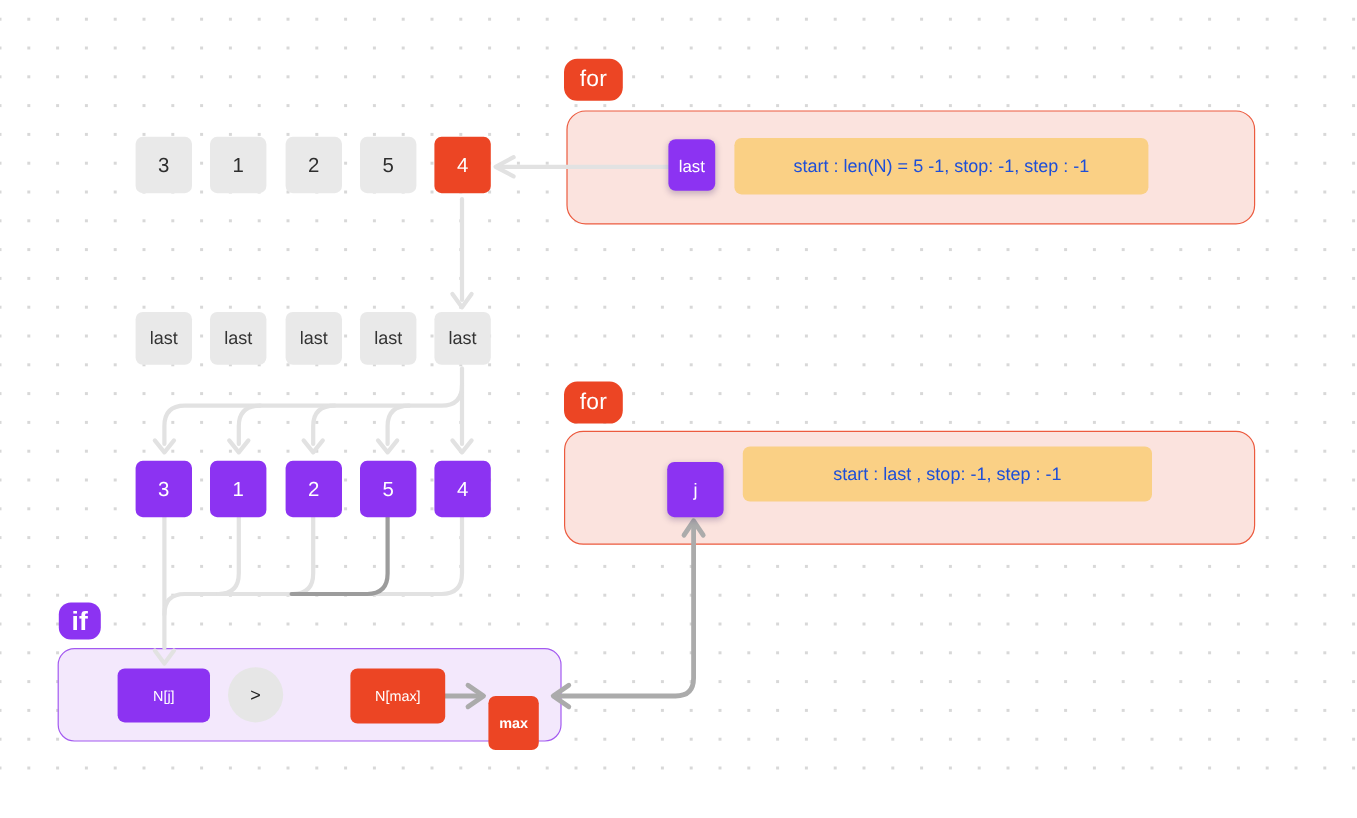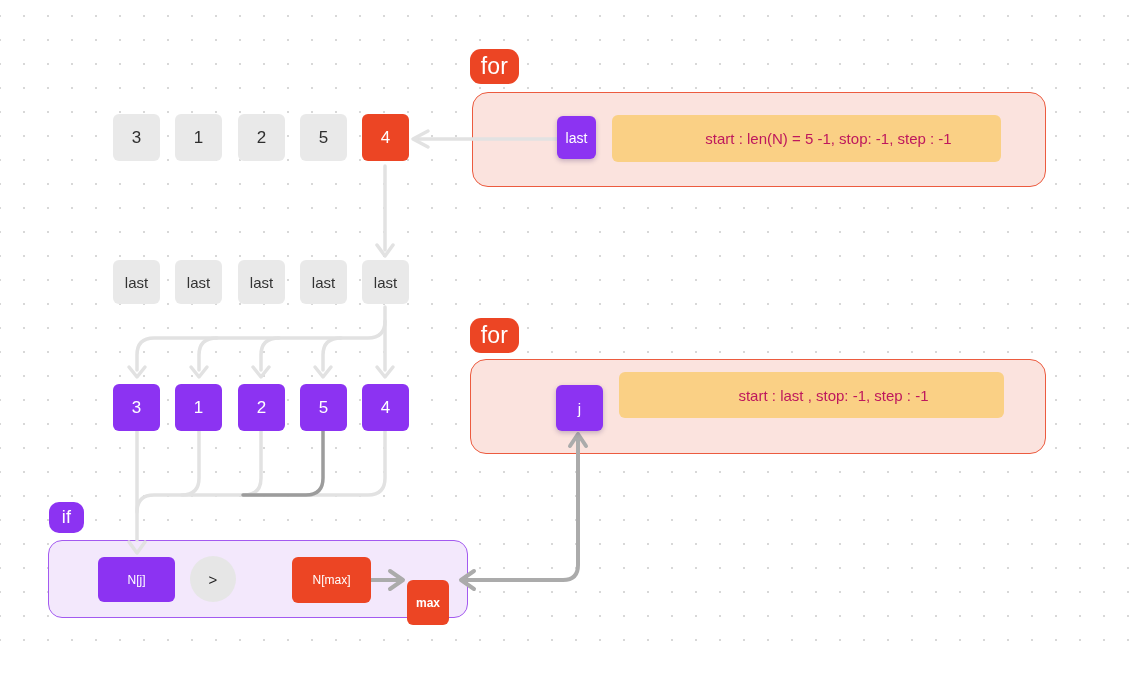--- a/index.html
+++ b/index.html
@@ -25,46 +25,46 @@
     border-radius:6px;font-size:17px;z-index:3;
   }
   .row-top .cell{top:114px;height:47px;background:var(--grayBox);color:#2e2e2e;}
   .row-top .cell.hot{background:var(--red);color:#fff;}
   .row-last .cell{top:260px;height:44px;background:var(--grayBox);color:#333;font-size:15px;}
   .row-sorted .cell{top:384px;height:47px;background:var(--purple);color:#fff;}
   .c0{left:113px;}.c1{left:175px;}.c2{left:238px;}.c3{left:300px;}.c4{left:362px;}
 
   .badge{
     position:absolute;z-index:3;color:#fff;display:flex;align-items:center;justify-content:center;
-    border-radius:11px;font-size:23px;font-weight:500;letter-spacing:.2px;
+    border-radius:11px;font-size:19px;font-weight:500;letter-spacing:.2px;
   }
   .badge.red{background:var(--red);}
   .badge.purple{background:var(--purple);}
   .badge-for1{left:470px;top:49px;width:49px;height:35px;}
   .badge-for2{left:470px;top:318px;width:49px;height:35px;}
-  .badge-if{left:49px;top:502px;width:35px;height:31px;font-size:18px;border-radius:10px;}
+  .badge-if{left:49px;top:502px;width:35px;height:31px;font-size:22px;border-radius:10px;font-weight:bold;}
 
   .panel{position:absolute;z-index:1;border:1.5px solid;box-sizing:border-box;}
   .panel.pink{background:var(--pinkFill);border-color:var(--pinkBorder);border-radius:16px;}
   .panel.lavender{background:var(--lavenderFill);border-color:var(--purpleBorder);border-radius:14px;}
   .panel-loop1{left:472px;top:92px;width:574px;height:95px;}
   .panel-loop2{left:470px;top:359px;width:576px;height:95px;}
   .panel-if{left:48px;top:540px;width:420px;height:78px;}
 
   .var-chip{
     position:absolute;z-index:3;background:var(--purple);color:#fff;border-radius:6px;
     display:flex;align-items:center;justify-content:center;font-size:15px;
     box-shadow:0 2px 5px rgba(40,10,90,.25);
   }
   .chip-last{left:557px;top:116px;width:39px;height:43px;font-size:14px;}
   .chip-j{left:556px;top:385px;width:47px;height:46px;}
 
   .range-chip{
-    position:absolute;z-index:3;background:var(--yellow);border-radius:6px;color:#be185d;
-    display:flex;align-items:center;justify-content:center;font-size:15px;padding-left:44px;
+    position:absolute;z-index:3;background:var(--yellow);border-radius:6px;color:#1d4ed8;
+    display:flex;align-items:center;justify-content:center;font-size:15px;
   }
   .range1{left:612px;top:115px;width:345px;height:47px;}
   .range2{left:619px;top:372px;width:341px;height:46px;}
 
   .opnd{
     position:absolute;z-index:3;border-radius:6px;color:#fff;font-size:12px;
     display:flex;align-items:center;justify-content:center;
   }
   .opnd.purple{background:var(--purple);}
   .opnd.red{background:var(--red);}

